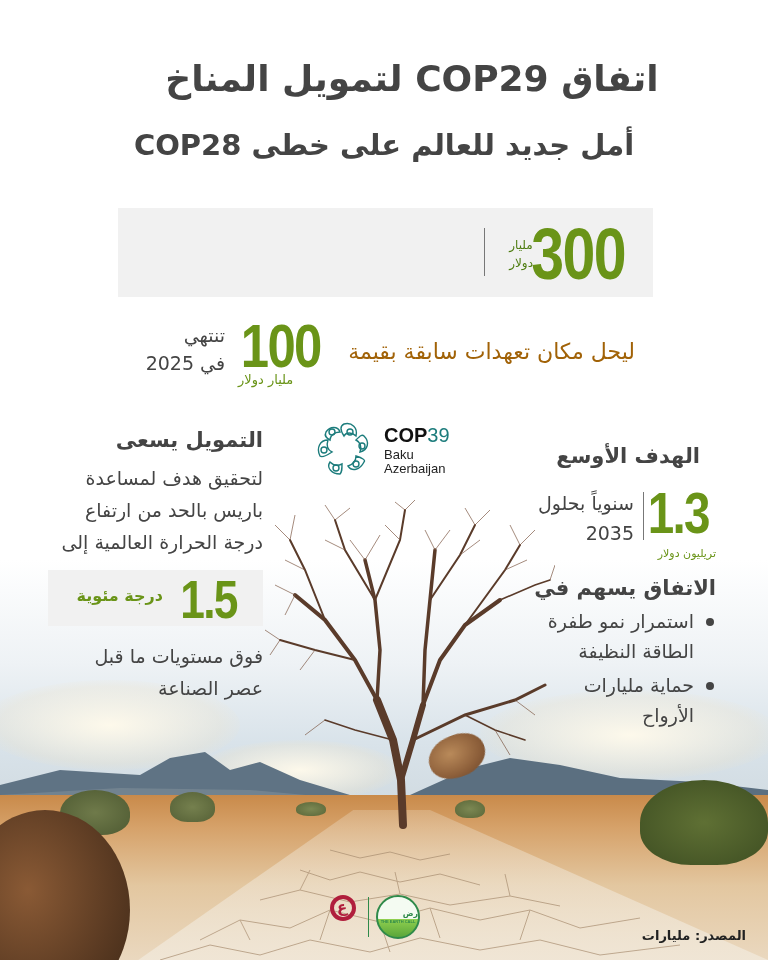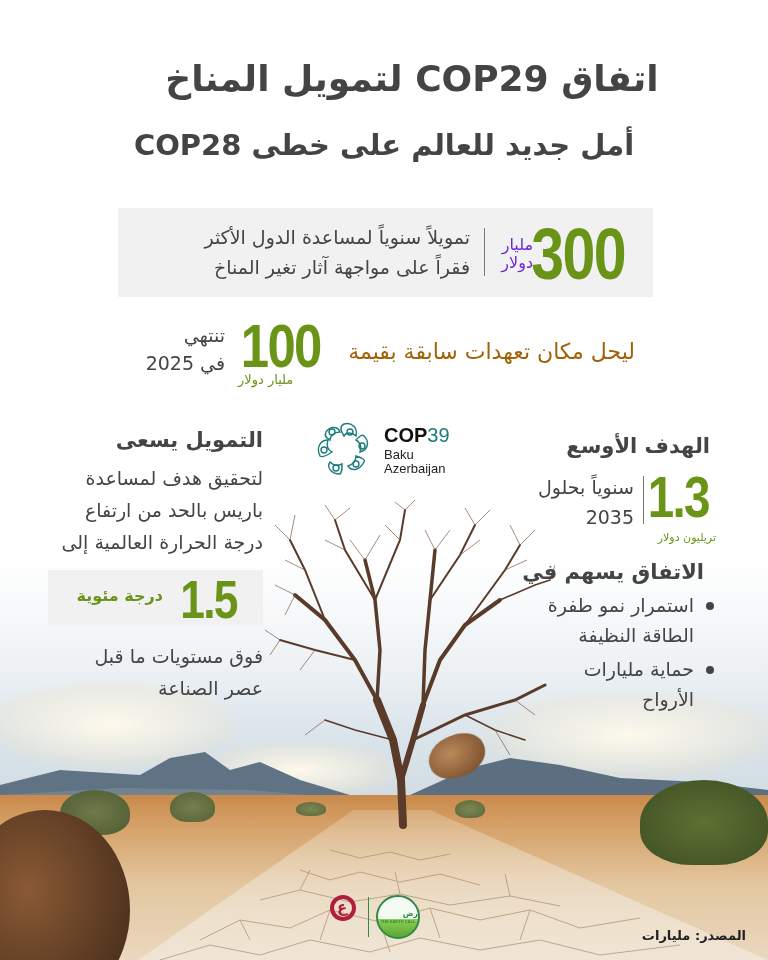--- a/index.html
+++ b/index.html
@@ -55,43 +55,43 @@
   .box300 {
     position:absolute; left:118px; top:208px; width:535px; height:89px;
     background:#f1f1f1; z-index:2;
   }
   .big {
     font-family:"Liberation Sans", sans-serif; font-weight:bold; color:#6a9418;
     letter-spacing:-2px; transform:scaleX(0.82); transform-origin:center;
     display:inline-block; line-height:1;
   }
   .num300 { position:absolute; right:18px; top:10px; font-size:72px; }
-  .unit300 { position:absolute; right:120px; top:28px; font-size:16px; color:#6d28d9; line-height:18px; text-align:right; }
+  .unit300 { position:absolute; right:120px; top:28px; font-size:12px; color:#4d7c0f; line-height:18px; text-align:left; }
   .sep300 { position:absolute; right:168px; top:20px; width:1px; height:48px; background:#777; }
   .text300 { position:absolute; right:183px; top:14px; font-size:19px; line-height:30px; color:#444; text-align:right; white-space:nowrap; }
 
   .row100 { position:absolute; left:110px; top:315px; width:560px; height:75px; z-index:2; }
   .text100 { position:absolute; right:35px; top:24px; font-size:22px; color:#a16207; white-space:nowrap; }
   .num100 { position:absolute; left:122px; top:0px; font-size:62px; }
   .unit100 { position:absolute; left:128px; top:57px; font-size:13px; color:#6a9418; font-weight:normal; white-space:nowrap; }
   .ends100 { position:absolute; left:5px; top:6px; font-size:19px; line-height:28px; color:#444; text-align:right; width:110px; }
 
   .logo-cop { position:absolute; left:312px; top:418px; width:170px; height:62px; z-index:2; direction:ltr; }
   .cop-name { position:absolute; left:72px; top:6px; font-family:"Liberation Sans", sans-serif; font-weight:bold; font-size:20px; color:#111; }
   .cop-name span { color:#1c7c7c; font-weight:normal; }
   .cop-sub { position:absolute; left:72px; top:30px; font-family:"Liberation Sans", sans-serif; font-size:13px; line-height:14px; color:#222; }
 
   .right-col { position:absolute; right:52px; top:428px; width:220px; z-index:2; text-align:right; }
-  .h-goal { font-weight:bold; font-size:21px; color:#444; margin:6px; }
+  .h-goal { font-weight:bold; font-size:21px; color:#444; margin:16px; }
   .goal-row { position:relative; height:80px; margin-top:10px; }
   .num13 { position:absolute; right:0; top:0; font-size:58px; }
   .unit13 { position:absolute; right:0; top:63px; font-size:11px; color:#6a9418; white-space:nowrap; }
   .sep13 { position:absolute; right:72px; top:8px; width:1px; height:48px; background:#777; }
   .text13 { position:absolute; right:82px; top:4px; font-size:19px; line-height:30px; color:#444; white-space:nowrap; }
-  .h-contrib { font-weight:bold; font-size:21px; color:#444; margin:12px 12px 6px; }
+  .h-contrib { font-weight:bold; font-size:21px; color:#444; margin:12px 0 6px; }
   .bullets { list-style:none; padding:0; margin:0; }
   .bullets li { font-size:19px; line-height:30px; color:#444; margin-bottom:4px; position:relative; padding-right:22px; }
   .bullets li .dot { position:absolute; right:2px; top:12px; width:8px; height:8px; border-radius:50%; background:#444; }
 
   .left-col { position:absolute; left:48px; top:428px; width:215px; z-index:2; text-align:right; }
   .h-fund { font-weight:bold; font-size:21px; color:#444; margin:0 0 10px; }
   .fund-text { font-size:19px; line-height:32px; color:#444; }
   .box15 { position:relative; background:#f1f1f1; height:56px; margin:12px 0 14px; }
   .num15 { position:absolute; right:20px; top:2px; font-size:54px; }
   .unit15 { position:absolute; right:100px; top:16px; font-size:16px; font-weight:bold; color:#6a9418; white-space:nowrap; }
@@ -178,24 +178,20 @@
 <h1 class="title" style="margin:0;">اتفاق COP29 لتمويل المناخ</h1>
 <h2 class="subtitle" style="margin:0;">أمل جديد للعالم على خطى COP28</h2>
 
 <div class="box300">
   <span class="big num300">300</span>
   <div class="unit300">
     <div>مليار</div>
     <div>دولار</div>
   </div>
   <div class="sep300"></div>
-  <div class="text300">
-    <div>تمويلاً سنوياً لمساعدة الدول الأكثر</div>
-    <div>فقراً على مواجهة آثار تغير المناخ</div>
-  </div>
 </div>
 
 <div class="row100">
   <div class="text100">ليحل مكان تعهدات سابقة بقيمة</div>
   <span class="big num100">100</span>
   <div class="unit100">مليار دولار</div>
   <div class="ends100">
     <div>تنتهي</div>
     <div>في 2025</div>
   </div>

